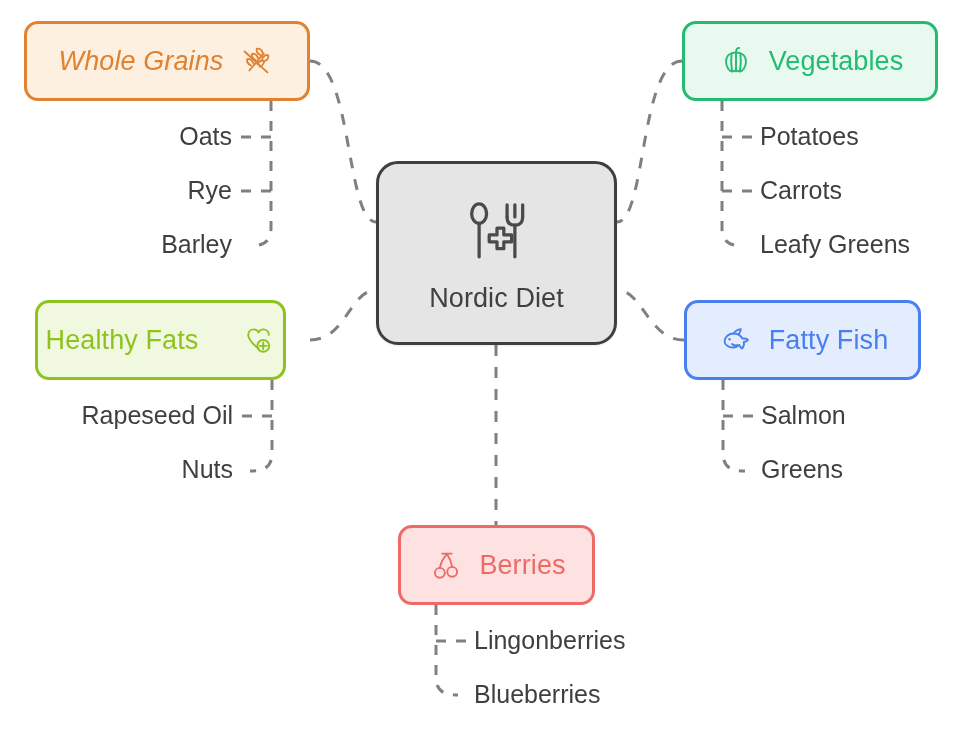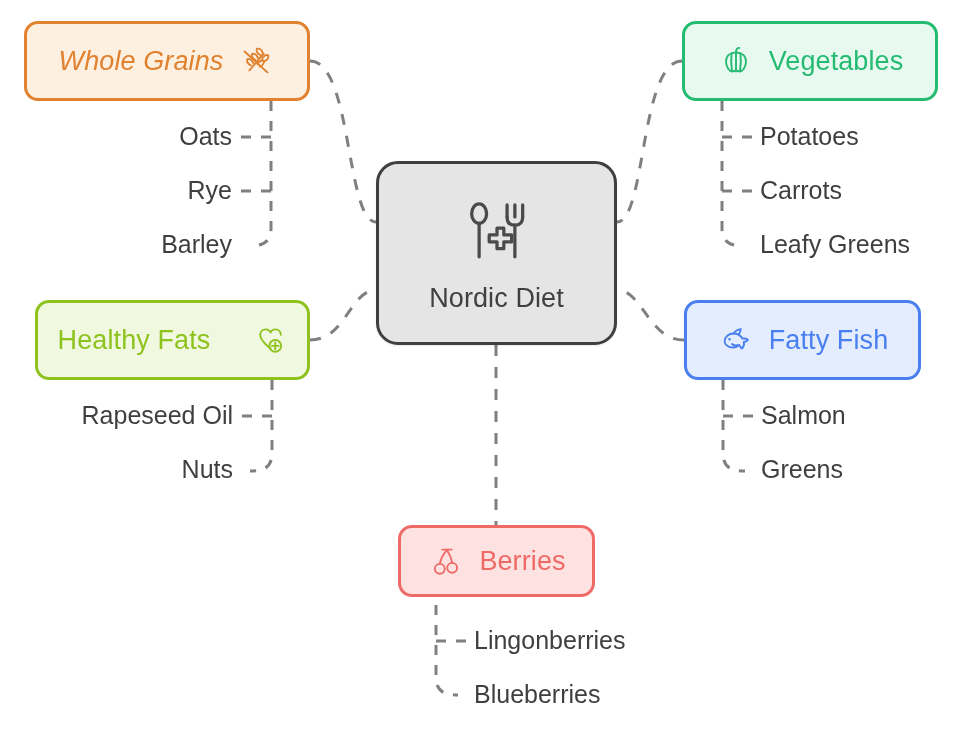--- a/index.html
+++ b/index.html
@@ -58,27 +58,27 @@
   #root-node .nicon{width:78px;height:78px;}
   #root-node .nlabel{font-size:27px;color:#404040;}
 
   
   .n-grains{left:24px;top:21px;width:286px;height:80px;
             border-color:#e0822f;background:#fdf0e1;font-style:italic;}
   .n-grains .nlabel{color:#e0822f;}
   .n-veg{left:682px;top:21px;width:256px;height:80px;
          border-color:#25bb72;background:#e8faf0;}
   .n-veg .nlabel{color:#25bb72;}
-  .n-fats{left:35px;top:300px;width:275px;height:80px;
+  .n-fats{left:35px;top:300px;width:251px;height:80px;
           border-color:#8ec31f;background:#f1f8e0;gap:39px;}
   .n-fats .nlabel{color:#8ec31f;}
   .n-fish{left:684px;top:300px;width:237px;height:80px;
           border-color:#4a7ff0;background:#e4edfe;}
   .n-fish .nlabel{color:#4a7ff0;}
-  .n-berries{left:398px;top:525px;width:197px;height:72px;
+  .n-berries{left:398px;top:525px;width:197px;height:80px;
              border-color:#ee6a67;background:#fde2e1;}
   .n-berries .nlabel{color:#ee6a67;}
 
   
   .leaf{
     position:absolute;
     font-size:25px;
     color:#3f3f3f;
     line-height:1;
     white-space:nowrap;

